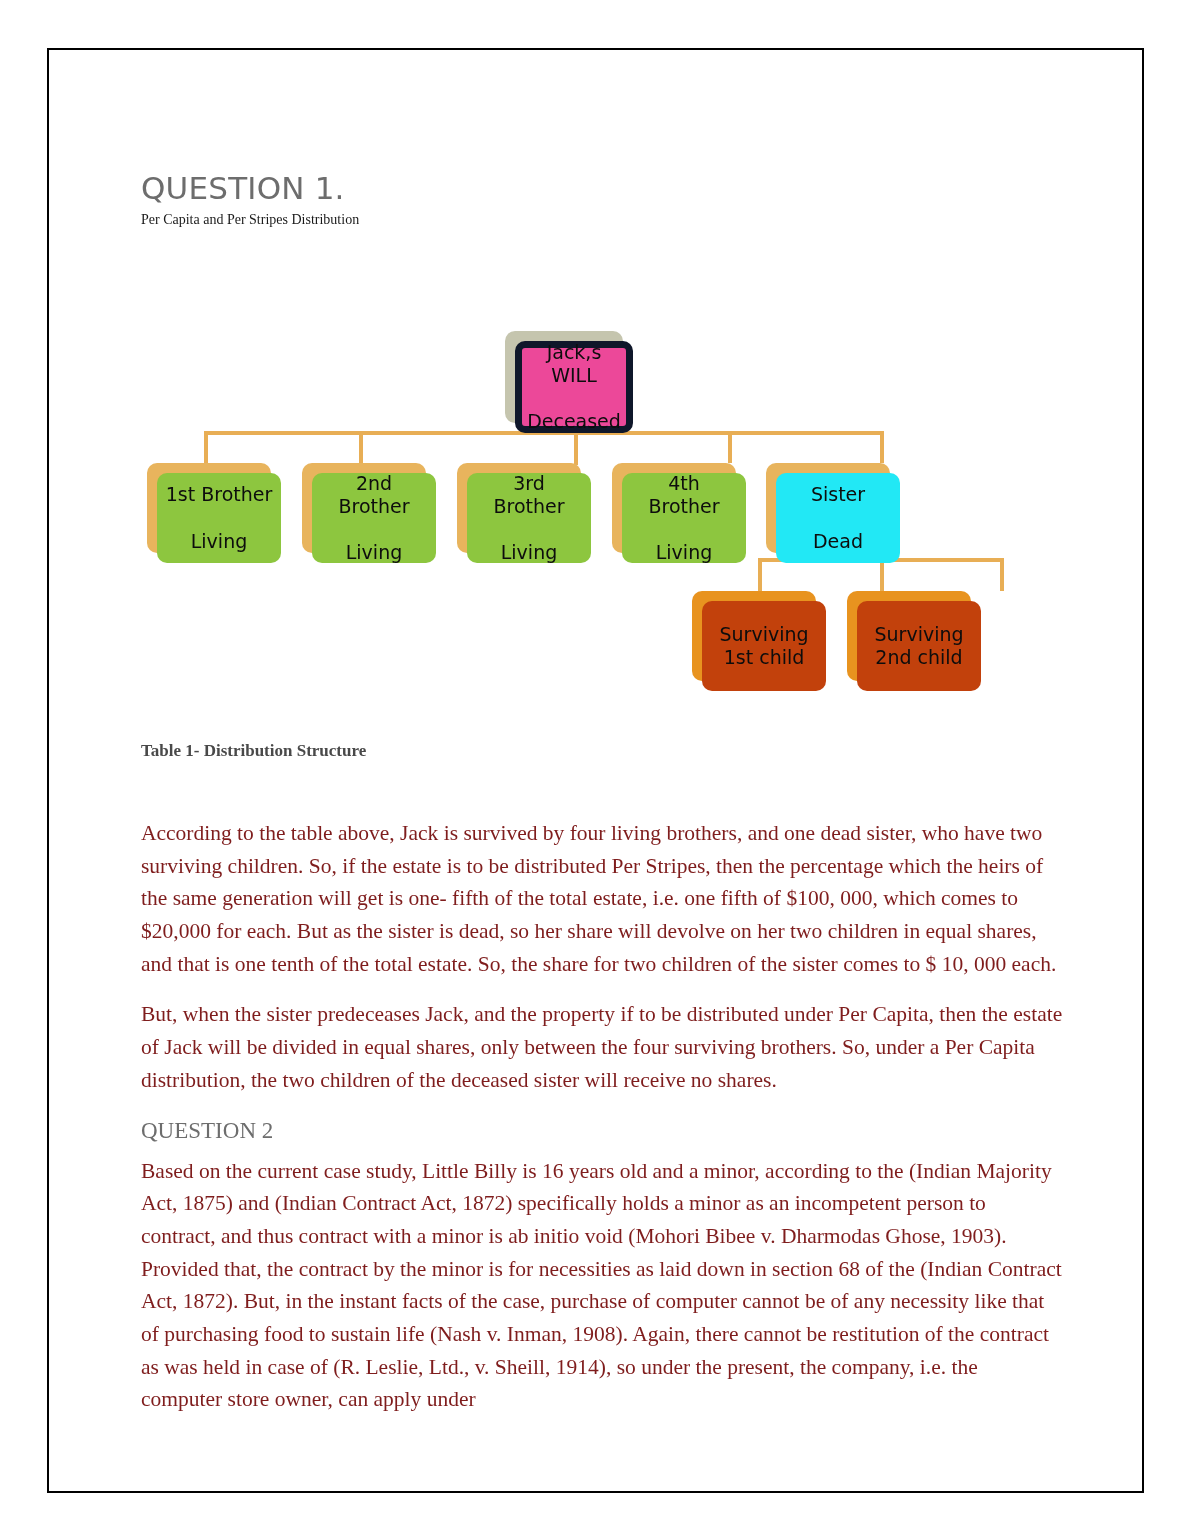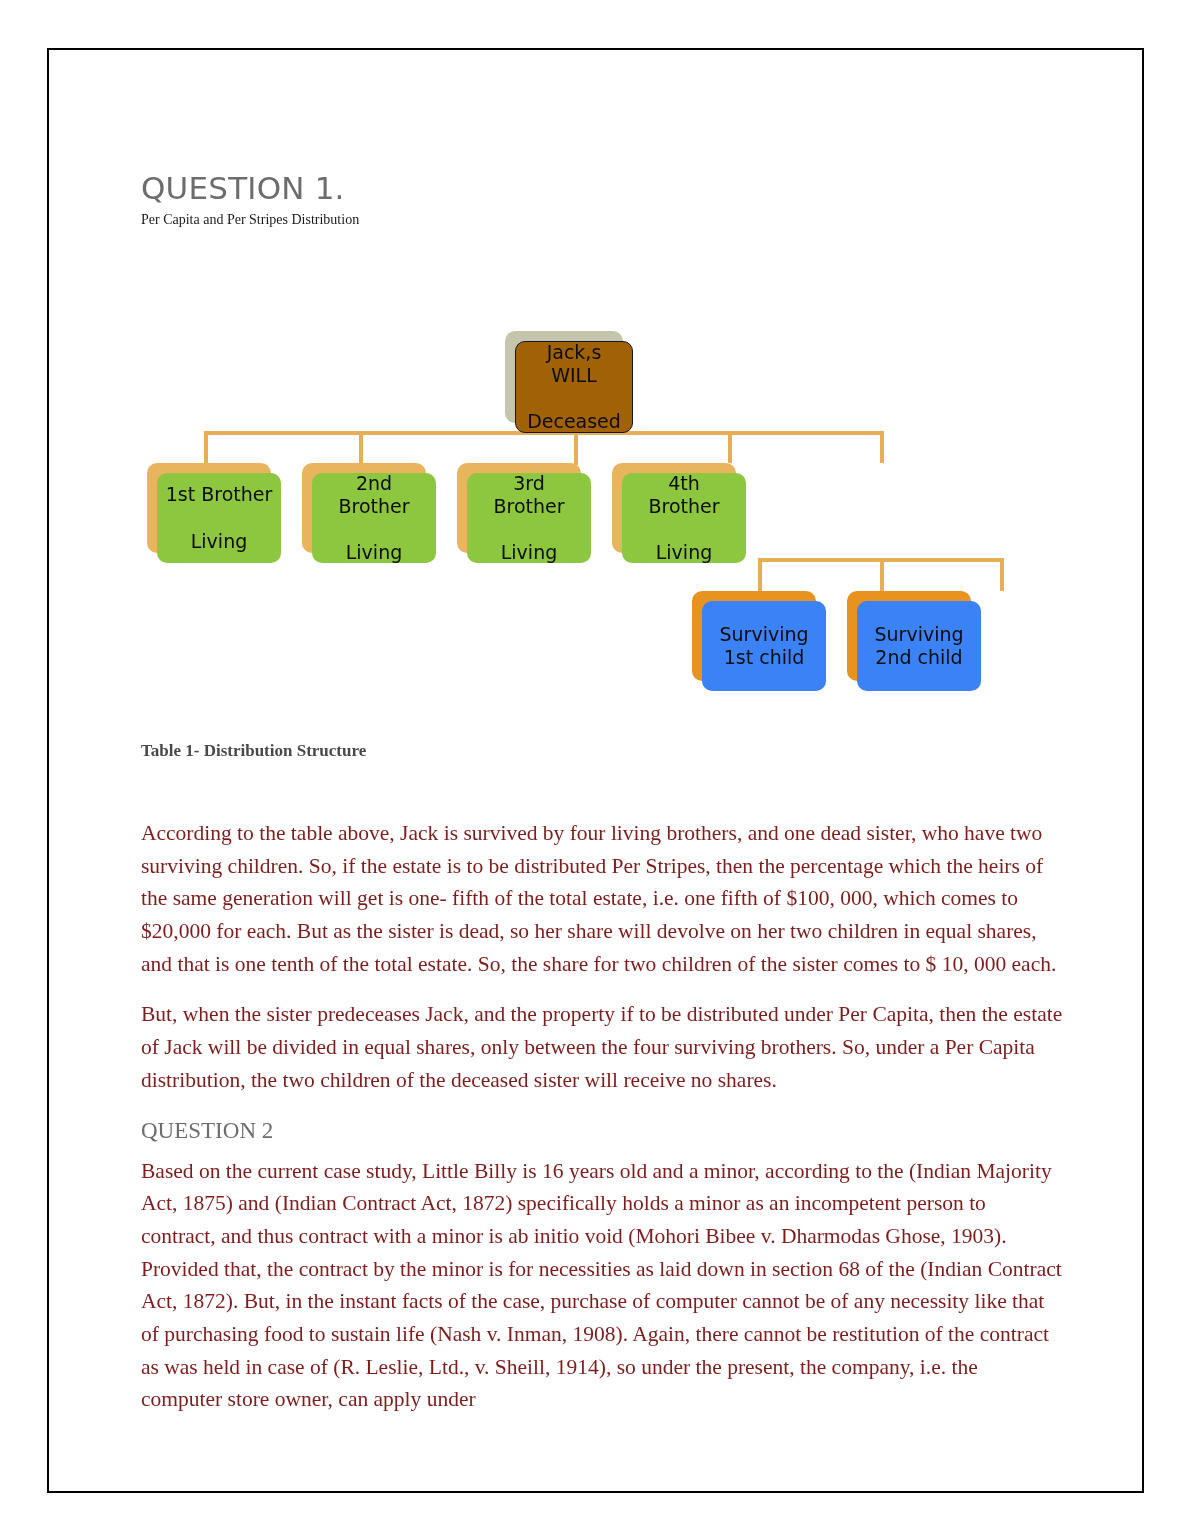--- a/index.html
+++ b/index.html
@@ -86,29 +86,29 @@
     font-size: 19px;
     color: #0d0d0d;
     line-height: 1.18;
     text-align: center;
     padding: 4px 6px;
     box-sizing: border-box;
   }
   .node .face .l2 { margin-top: 24px; text-align: right; }
 
   .face.root {
-    background: #a16207;
-    border: 1px solid #0f172a;
+    background: #ec4899;
+    border: 7px solid #0f172a;
   }
   .shadow.root { background: #c5c5ae; }
 
   .face.green  { background: #8dc63f; }
   .shadow.tan  { background: #e8b45d; }
   .face.cyan   { background: #22e8f5; }
-  .face.yellow { background: #3b82f6; text-align: right; }
+  .face.yellow { background: #c2410c; text-align: right; }
   .shadow.orange { background: #e8931f; }
 
   
   .line {
     position: absolute;
     background: #e8ae55;
   }
   .vline { width: 4px; }
   .hline { height: 4px; }
 
@@ -204,20 +204,27 @@
 
       <div class="node" style="left:471px; top:142px; width:124px; height:90px;">
         <div class="shadow tan"></div>
         <div class="face green">
           <span>4th</span>
           <span>Brother</span>
           <span class="l2">Living</span>
         </div>
       </div>
 
+      <div class="node" style="left:625px; top:142px; width:124px; height:90px;">
+        <div class="shadow tan"></div>
+        <div class="face cyan">
+          <span>Sister</span>
+          <span class="l2">Dead</span>
+        </div>
+      </div>
 
       <div class="node" style="left:551px; top:270px; width:124px; height:90px;">
         <div class="shadow orange"></div>
         <div class="face yellow">
           <span>Surviving</span>
           <span>1st child</span>
         </div>
       </div>
 
       <div class="node" style="left:706px; top:270px; width:124px; height:90px;">

